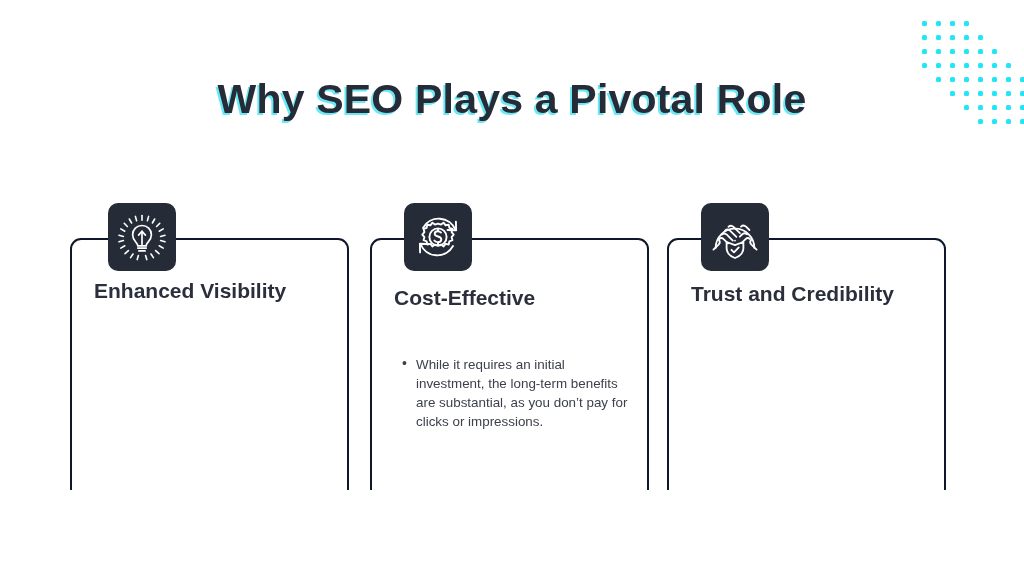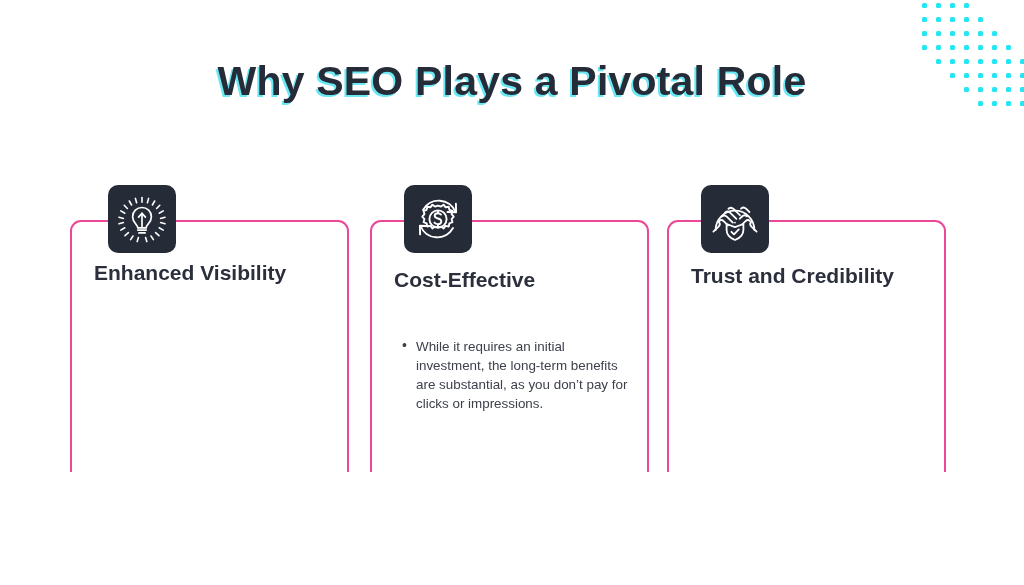--- a/index.html
+++ b/index.html
@@ -9,20 +9,21 @@
   }
   body {
     font-family: "Liberation Sans", sans-serif;
   }
   #slide {
     position: relative;
     width: 1024px;
     height: 472px;
     background: #ffffff;
     overflow: hidden;
+    margin-top: 18px;
   }
 
   
   #dot-grid {
     position: absolute;
     top: 0;
     right: 0;
     width: 120px;
     height: 108px;
     pointer-events: none;
@@ -49,21 +50,21 @@
     top: 220px;
     left: 70px;
     width: 876px;
     height: 282px;
   }
   .card {
     position: absolute;
     top: 0;
     height: 282px;
     box-sizing: border-box;
-    border: 2px solid #ec4899;
+    border: 2px solid #0f172a;
     border-radius: 11px;
     background: #ffffff;
   }
   .card.c0 { left: 0px;   width: 279px; }
   .card.c1 { left: 300px; width: 279px; }
   .card.c2 { left: 597px; width: 279px; }
 
   .card-inner {
     position: absolute;
     left: 22px;

